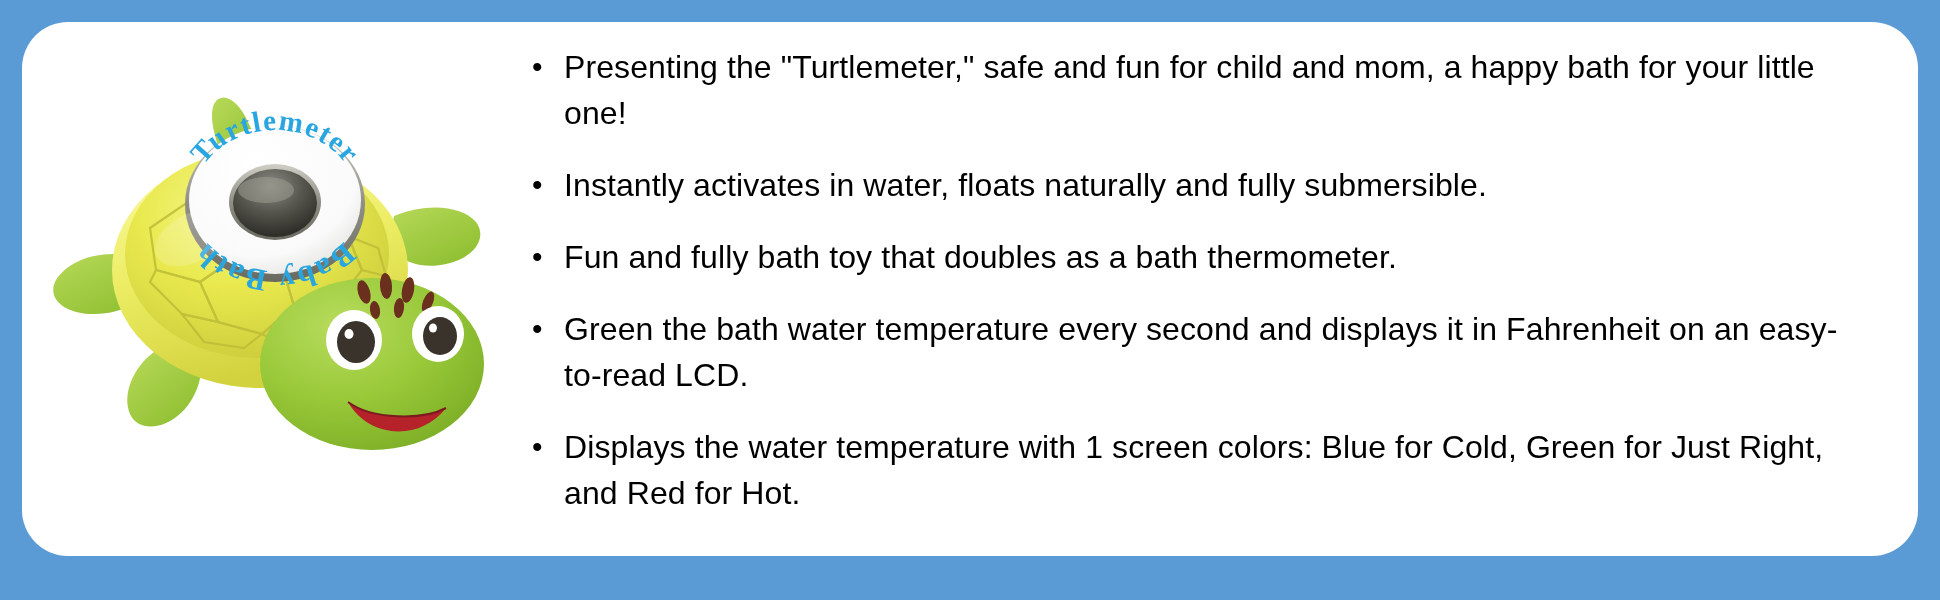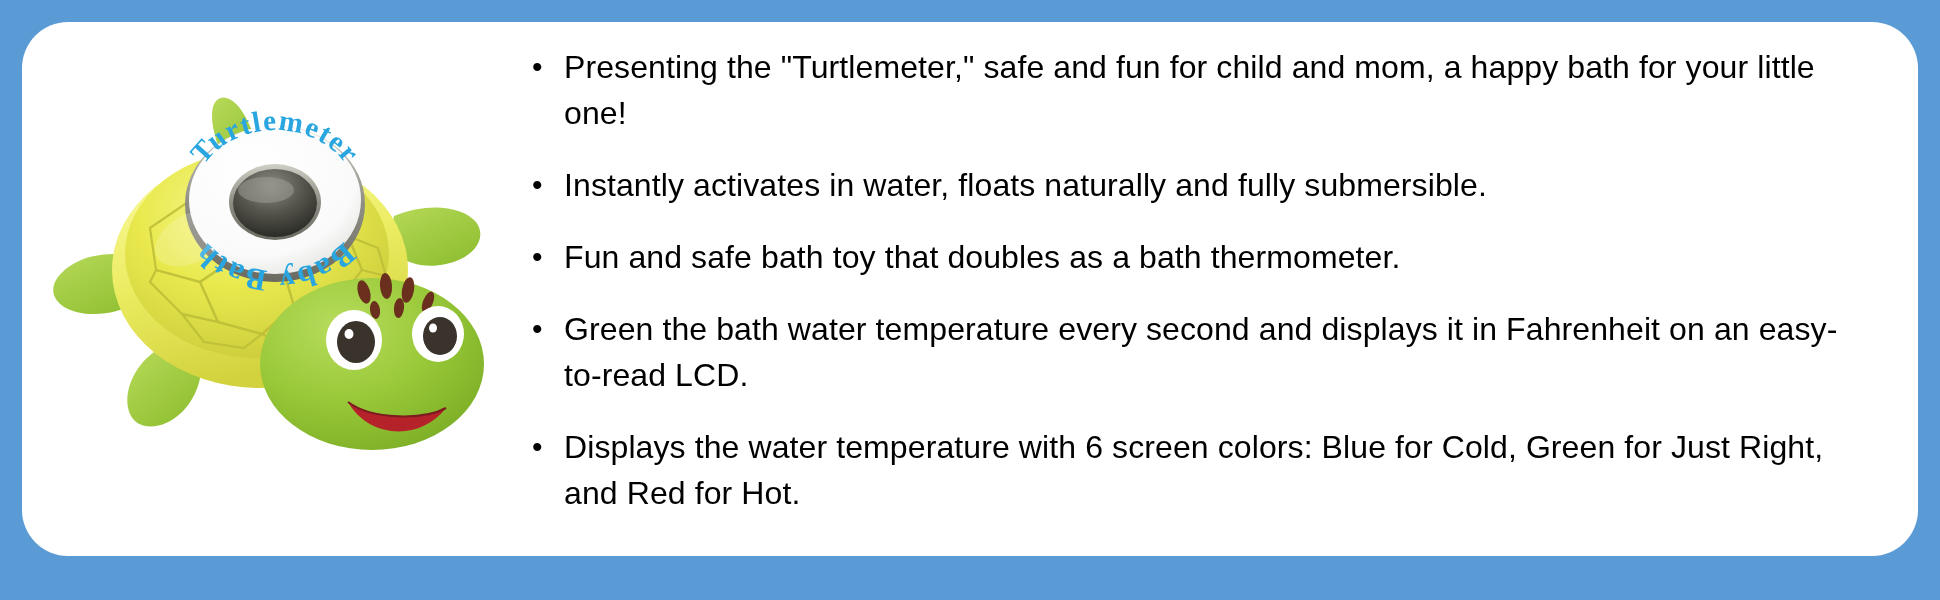--- a/index.html
+++ b/index.html
@@ -233,26 +233,26 @@
       <li class="feature-item">
         <span class="bullet-mark">•</span>
         <span class="feature-text">Presenting the "Turtlemeter," safe and fun for child and mom, a happy bath for your little one!</span>
       </li>
       <li class="feature-item">
         <span class="bullet-mark">•</span>
         <span class="feature-text">Instantly activates in water, floats naturally and fully submersible.</span>
       </li>
       <li class="feature-item">
         <span class="bullet-mark">•</span>
-        <span class="feature-text">Fun and safe bath toy that doubles as a bath thermometer.</span>
+        <span class="feature-text">Fun and fully bath toy that doubles as a bath thermometer.</span>
       </li>
       <li class="feature-item">
         <span class="bullet-mark">•</span>
         <span class="feature-text">Green the bath water temperature every second and displays it in Fahrenheit on an easy-to-read LCD.</span>
       </li>
       <li class="feature-item">
         <span class="bullet-mark">•</span>
-        <span class="feature-text">Displays the water temperature with 6 screen colors: Blue for Cold, Green for Just Right, and Red for Hot.</span>
+        <span class="feature-text">Displays the water temperature with 1 screen colors: Blue for Cold, Green for Just Right, and Red for Hot.</span>
       </li>
     </ul>
 
   </div>
 </div>
 
 </body></html>

